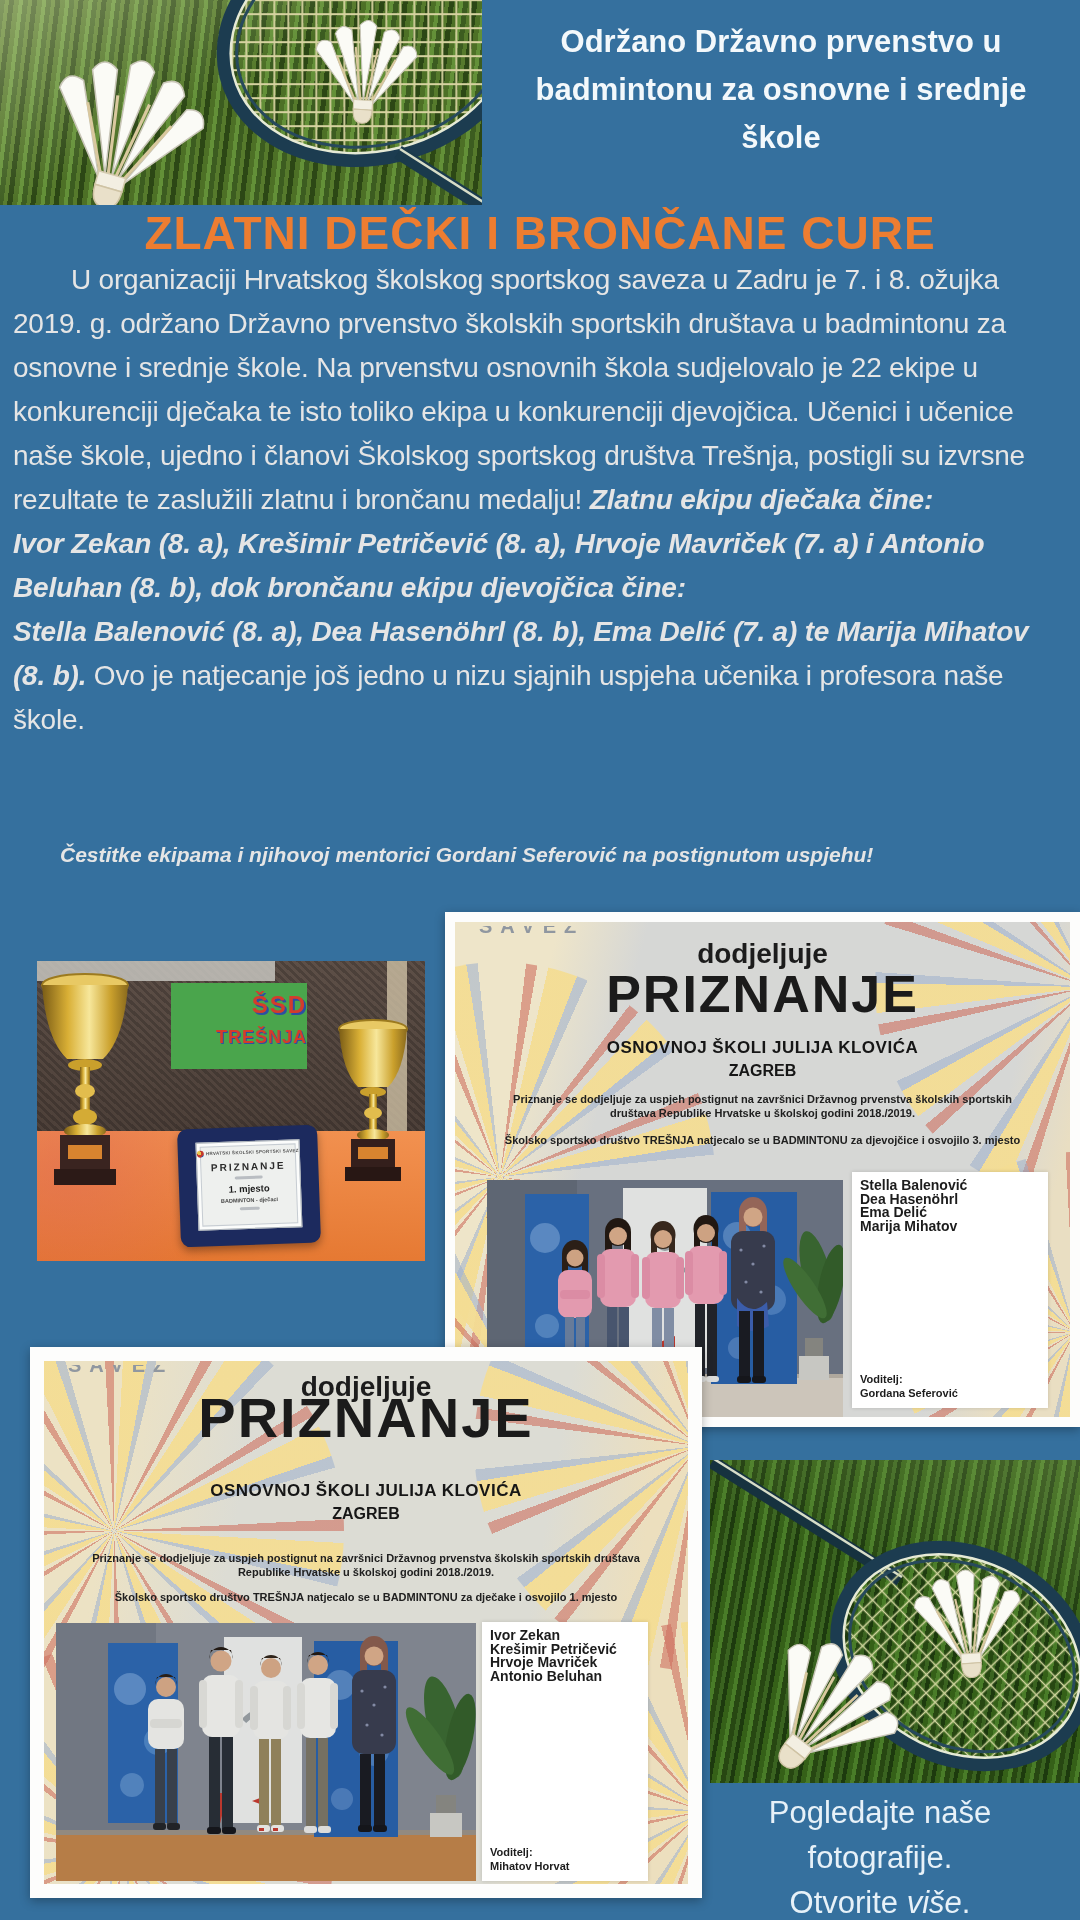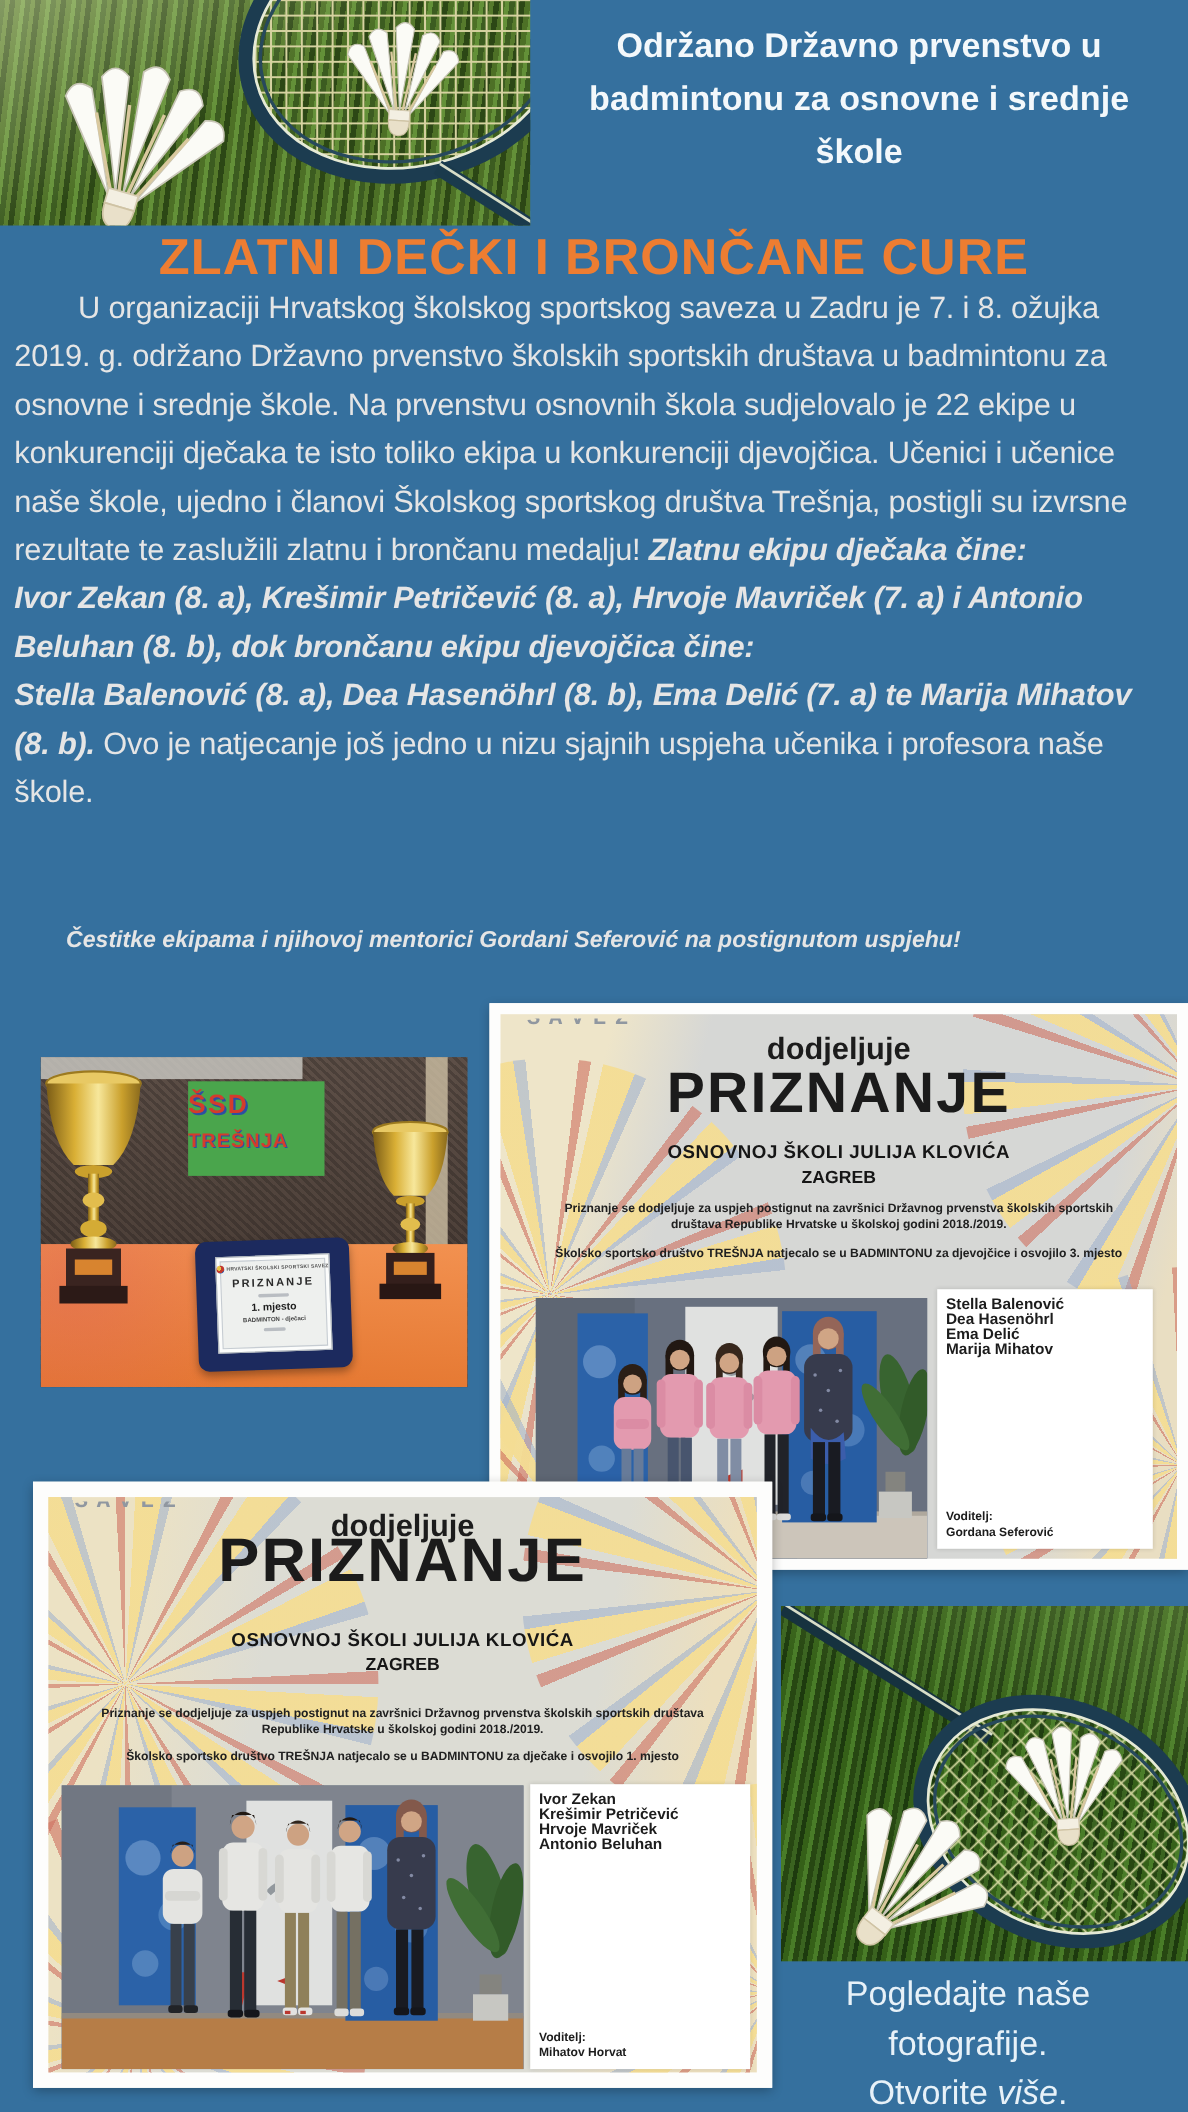--- a/index.html
+++ b/index.html
@@ -28,22 +28,22 @@
   .trophy-photo{position:absolute;left:37px;top:961px;width:388px;height:300px;overflow:hidden;
     background:
       repeating-linear-gradient(43deg, rgba(0,0,0,.18) 0 3px, rgba(0,0,0,0) 3px 6px),
       linear-gradient(180deg,#5d4f47,#4c3f38 60%,#453931);}
   .tp-top-strip{position:absolute;left:0;top:0;width:238px;height:20px;background:#c6c4be;opacity:.85;}
   .tp-side-strip{position:absolute;left:350px;top:0;width:20px;height:178px;background:#cdbfa4;opacity:.8;}
   .tp-paper{position:absolute;left:0;top:170px;width:100%;height:130px;
     background:
       radial-gradient(circle at 8% 30%, rgba(224,106,86,.55), rgba(0,0,0,0) 45%),
       linear-gradient(3deg,#e4762f,#f29150);}
-  .tp-sign{position:absolute;left:134px;top:22px;width:124px;height:86px;background:#4aa54c;
-    text-align:left;padding-top:8px;box-sizing:border-box;}
+  .tp-sign{position:absolute;left:134px;top:22px;width:136px;height:86px;background:#4aa54c;
+    text-align:right;padding-top:8px;box-sizing:border-box;}
   .tp-sign .s1{font-size:24px;font-weight:bold;color:#d43c2c;text-shadow:2px 2px 0 #2c4fa3;letter-spacing:2px;}
   .tp-sign .s2{font-size:18px;font-weight:bold;color:#d43c2c;text-shadow:1px 1px 0 #2c4fa3;margin-top:8px;letter-spacing:1px;}
   .tp-trophy{position:absolute;}
   .tp-trophy.left{left:2px;top:8px;width:96px;height:242px;}
   .tp-trophy.right{left:296px;top:56px;width:80px;height:188px;}
   .tp-folder{position:absolute;left:142px;top:166px;width:140px;height:118px;background:#1c2a5e;
     border-radius:10px;transform:rotate(-2deg);box-shadow:0 4px 8px rgba(0,0,0,.35);}
   .tp-plate{position:absolute;left:18px;top:14px;width:104px;height:88px;background:#eef0ee;
     border:1px solid #a9b0b8;box-shadow:inset 0 0 0 3px #fbfcfb, inset 0 0 0 4px #c6ccd2;
     text-align:center;box-sizing:border-box;padding-top:7px;}
@@ -60,21 +60,21 @@
   .cert-girls{left:445px;top:912px;width:635px;height:515px;border:10px solid #fdfdfc;}
   .cert-boys{left:30px;top:1347px;width:672px;height:551px;border:14px solid #fdfdfc;}
   .cert-inner{position:relative;width:100%;height:100%;overflow:hidden;}
   .cert-girls .cert-inner{background:linear-gradient(105deg,#eee5c9 0 14%,#d6d7d5 26% 80%,#e9dec2 90%);}
   .cert-boys .cert-inner{background:linear-gradient(100deg,#ece2c4 0 12%,#dcdcd4 30% 72%,#ecdfbe 86%);}
   .fan{position:absolute;border-radius:50%;background:
     repeating-conic-gradient(rgba(236,200,120,0) 0deg 7deg, rgba(206,112,96,.6) 7deg 10deg,
       rgba(236,200,120,0) 10deg 13deg, rgba(244,221,148,.95) 13deg 21deg,
       rgba(158,176,204,.55) 21deg 24deg, rgba(236,200,120,0) 24deg 30deg);}
   .cert-corner{position:absolute;left:24px;top:4px;height:13px;overflow:hidden;}
-  .cert-corner span{display:block;margin-top:-11px;font-size:20px;font-weight:bold;color:#9097a0;letter-spacing:8px;font-family:Liberation Mono, monospace;}
+  .cert-corner span{display:block;margin-top:-11px;font-size:20px;font-weight:bold;color:#9097a0;letter-spacing:8px;}
   .cert-presents{position:absolute;width:100%;text-align:center;font-weight:bold;color:#1c1c1c;font-size:28px;}
   .cert-title{position:absolute;width:100%;text-align:center;font-weight:800;color:#1b1b1b;letter-spacing:2px;}
   .cert-girls .cert-title{top:42px;font-size:52px;}
   .cert-boys .cert-title{top:24px;font-size:56px;}
   .cert-school{position:absolute;width:100%;text-align:center;font-weight:bold;color:#161616;}
   .cert-school .l1{font-size:17px;letter-spacing:.5px;}
   .cert-school .l2{font-size:16px;margin-top:4px;}
   .cert-desc,.cert-result{position:absolute;left:7%;width:86%;text-align:center;font-weight:bold;color:#202020;}
   .cert-desc{font-size:11px;line-height:14px;}
   .cert-result{font-size:11px;}
@@ -89,21 +89,21 @@
   .cert-girls .cert-desc{top:170px;}
   .cert-girls .cert-result{top:212px;}
   .cert-girls .cert-photo{left:32px;top:258px;width:356px;height:237px;}
   .cert-girls .cert-names{left:397px;top:250px;width:196px;height:236px;}
 
   .cert-boys .cert-presents{top:10px;}
   .cert-boys .cert-school{top:120px;}
   .cert-boys .cert-desc{top:190px;}
   .cert-boys .cert-result{top:230px;}
   .cert-boys .cert-photo{left:12px;top:262px;width:420px;height:258px;}
-  .cert-boys .cert-names{left:438px;top:261px;width:200px;height:259px;}
+  .cert-boys .cert-names{left:438px;top:261px;width:166px;height:259px;}
 
   
   .photo-bottom{position:absolute;left:710px;top:1460px;width:370px;height:323px;overflow:hidden;
     background:
       linear-gradient(200deg, rgba(170,200,120,.25), rgba(0,0,0,0) 40%),
       repeating-linear-gradient(100deg,#274712 0 5px,#3a6320 5px 9px,#1d3a0e 9px 13px,#356018 13px 18px,#497c28 18px 22px);}
 
   
   .footer-caption{position:absolute;left:712px;top:1790px;width:336px;text-align:center;
     color:#e7f1f8;font-size:31px;line-height:45px;}

